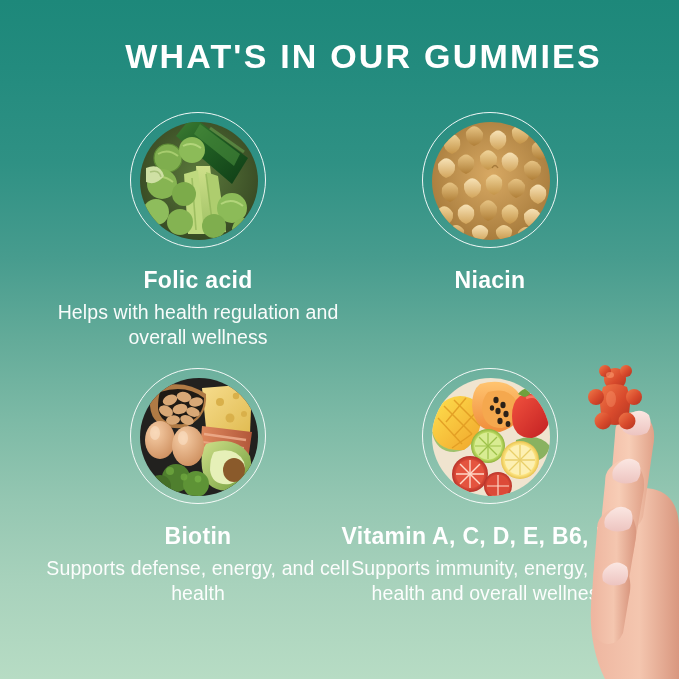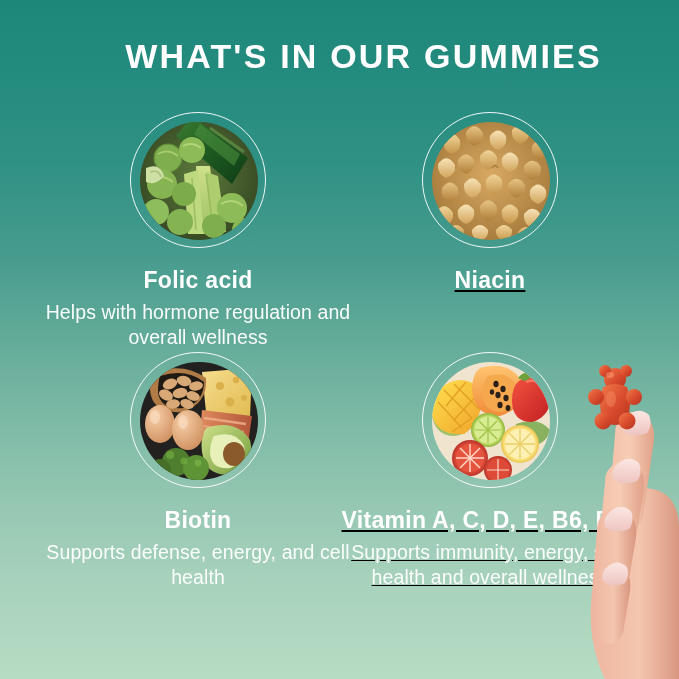--- a/index.html
+++ b/index.html
@@ -59,23 +59,23 @@
     left: 0;
     width: 679px;
     height: 560px;
   }
   .card {
     position: absolute;
     width: 340px;
     text-align: center;
   }
   .card.r1 { top: 0px; }
-  .card.r2 { top: 240px; }
+  .card.r2 { top: 256px; }
   .card.c1 { left: 28px; }
-  .card.c2 { left: 320px; text-decoration: underline; }
+  .card.c2 { left: 320px; }
 
   
   .circle-ring {
     position: relative;
     width: 136px;
     height: 136px;
     margin: 0 auto;
     border-radius: 50%;
     border: 1.5px solid rgba(255,255,255,0.92);
     box-sizing: border-box;
@@ -180,21 +180,21 @@
               <circle cx="74" cy="104" r="12" fill="#7fae4e"></circle>
               <circle cx="104" cy="108" r="12" fill="#89b855"></circle>
 
               <path d="M6 46 Q20 40 24 54 Q16 64 6 60 Z" fill="#cfe0a4"></path>
               <path d="M10 50 Q19 47 21 55" stroke="#a9c27a" stroke-width="1.4" fill="none"></path>
             </g>
           </svg>
         </div>
       </div>
       <div class="card-name">Folic acid</div>
-      <div class="card-desc">Helps with hormone regulation and overall wellness</div>
+      <div class="card-desc">Helps with health regulation and overall wellness</div>
     </div>
 
     <div class="card r1 c2">
       <div class="circle-ring">
         <div class="circle-photo">
           <svg width="118" height="118" viewBox="0 0 118 118" aria-hidden="true">
             <defs>
               <radialGradient id="bwbg" cx="50%" cy="45%" r="72%">
                 <stop offset="0%" stop-color="#d9a martin"></stop>
                 <stop offset="0%" stop-color="#d8a963"></stop>

